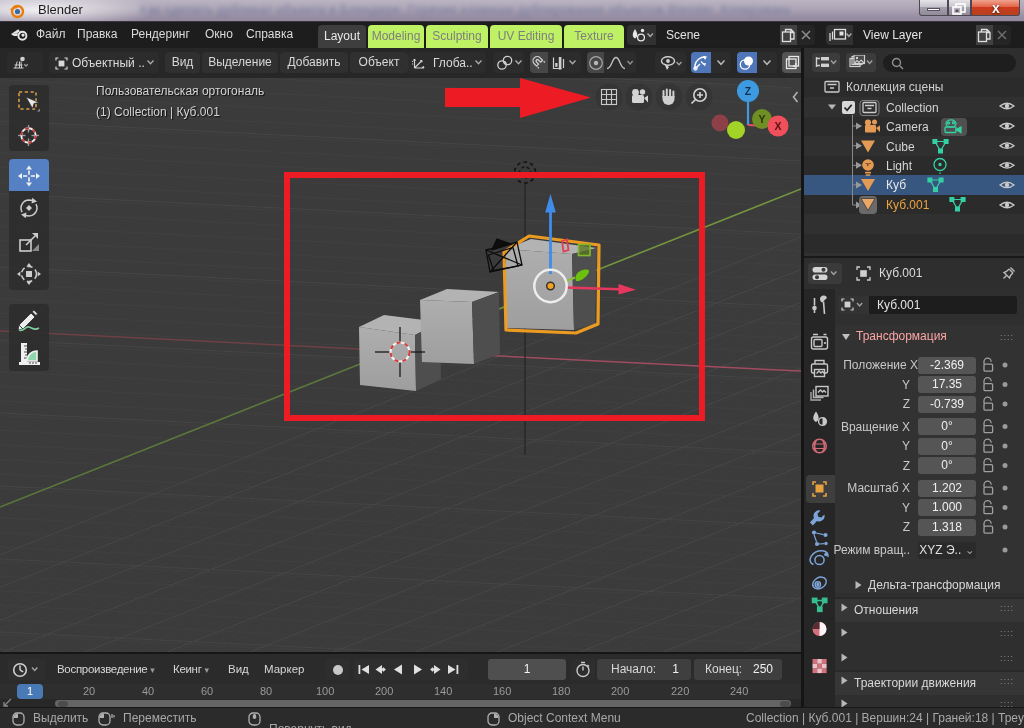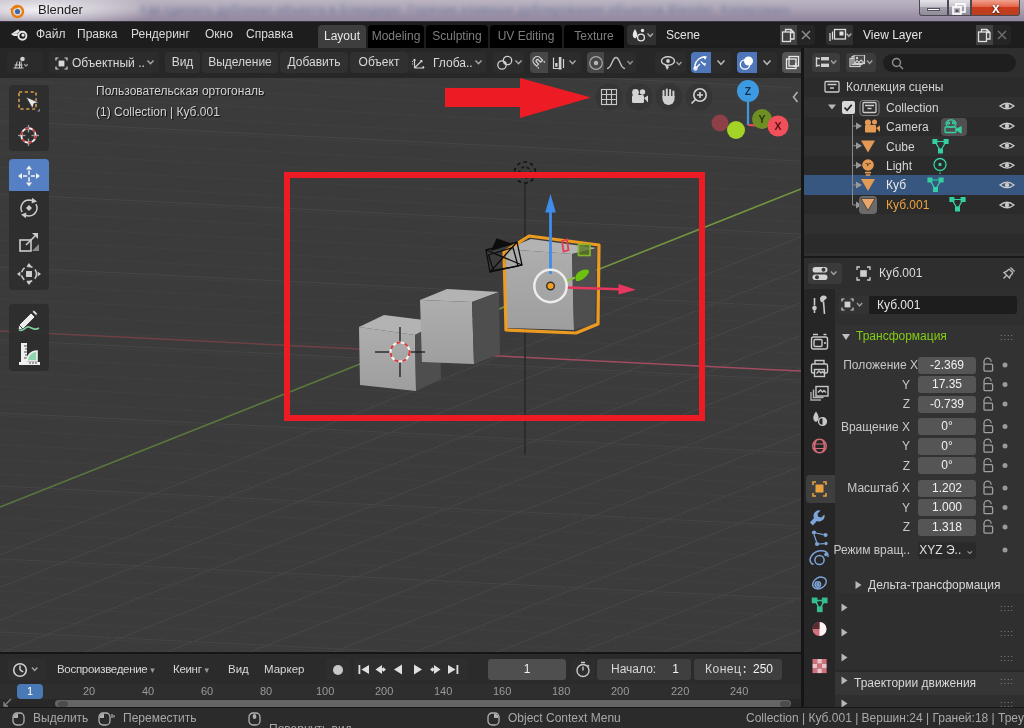--- a/index.html
+++ b/index.html
@@ -22,21 +22,21 @@
   background:linear-gradient(#e6e4e9 0%, #c6c3cb 45%, #a49fac 50%, #908a99 100%); }
 #btn-rest { left:948px; width:23px;
   background:linear-gradient(#e6e4e9 0%, #c6c3cb 45%, #a49fac 50%, #908a99 100%); }
 #btn-close { left:971px; width:49px; border-radius:0 0 3px 0;
   background:linear-gradient(#f0a28e 0%, #e2654a 45%, #cc3a1c 50%, #b5421f 100%); }
 
 
 #topbar { left:0; top:22px; width:1024px; height:26px; background:#1d1d1d; }
 .menu { position:absolute; top:5px; font-size:12px; color:#dadada; }
 .wtab { position:absolute; top:3px; height:23px; font-size:12px; color:#7e7e7e;
-  background:#000000; border-radius:4px 4px 0 0; text-align:center; line-height:22px; }
+  background:#bef264; border-radius:4px 4px 0 0; text-align:center; line-height:22px; }
 .wtab.active { background:#3e3e3e; color:#e8e8e8; }
 
 
 #vheader { left:0; top:48px; width:801px; height:30px; background:#272727; }
 .hbtn { position:absolute; top:4px; height:21px; background:#303030; border-radius:4px;
   font-size:12px; color:#d8d8d8; text-align:center; line-height:21px; }
 .hdrop { position:absolute; top:4px; height:21px; background:#2b2b2b; border-radius:4px;
   font-size:12px; color:#d8d8d8; line-height:21px; }
 
 
@@ -874,21 +874,21 @@
       </g>
       <rect x="3.6" y="3.6" width="5.8" height="5.8" fill="#cfcfcf"></rect>
       <path d="M16,5 l2.6,3 2.6,-3" stroke="#a0a0a0" stroke-width="1.4" fill="none"></path>
     </svg>
     <div class="abs" style="left:65px;top:38px;width:148px;height:18px;background:#1d1d1d;border-radius:0 3px 3px 0;font-size:12px;color:#e4e4e4;line-height:18px;padding-left:8px;">Куб.001</div>
 
     <div class="abs" style="left:31px;top:67px;width:189px;height:268px;background:#323232;"></div>
     <svg class="abs" style="left:37px;top:74px;" width="10" height="9" viewBox="0 0 10 9">
       <path d="M1,2 h8 l-4,6 Z" fill="#c0c0c0"></path>
     </svg>
-    <div class="abs" style="left:52px;top:71px;font-size:12px;color:#84cc16;">Трансформация</div>
+    <div class="abs" style="left:52px;top:71px;font-size:12px;color:#fca5a5;">Трансформация</div>
     <div class="abs" style="left:196px;top:74px;width:16px;height:10px;color:#8a8a8a;font-size:9px;letter-spacing:1px;">::::</div>
     <div class="prow-label" style="left:34px;top:100px;width:80px;">Положение X</div>
     <div class="prow-label" style="left:26px;top:119.5px;width:80px;">Y</div>
     <div class="prow-label" style="left:26px;top:139px;width:80px;">Z</div>
     <div class="prow-label" style="left:26px;top:161.5px;width:80px;">Вращение X</div>
     <div class="prow-label" style="left:26px;top:181px;width:80px;">Y</div>
     <div class="prow-label" style="left:26px;top:200.5px;width:80px;">Z</div>
     <div class="prow-label" style="left:26px;top:223px;width:80px;">Масштаб X</div>
     <div class="prow-label" style="left:26px;top:242.5px;width:80px;">Y</div>
     <div class="prow-label" style="left:26px;top:262px;width:80px;">Z</div>
@@ -938,20 +938,21 @@
           <circle cx="5" cy="171" r="2.5"></circle>
         <circle cx="5" cy="194" r="2.5"></circle>
       </g>
     </svg>
 
     <svg class="abs" style="left:50px;top:322px;" width="9" height="10" viewBox="0 0 9 10">
       <path d="M1.5,1 l6,4 -6,4 Z" fill="#b8b8b8"></path>
     </svg>
     <div class="abs" style="left:64px;top:320px;font-size:12px;color:#d8d8d8;">Дельта-трансформация</div>
 
+    <div class="panelhdr" style="top:338.5px;"><span style="margin-left:19px;">Отношения</span></div>
     <div class="panelhdr" style="top:411.5px;"><span style="margin-left:19px;">Траектории движения</span></div>
     <svg class="abs" style="left:36px;top:338px;" width="10" height="111" viewBox="0 0 10 111">
       <g fill="#b8b8b8">
         <path d="M1.5,7.5 l6,4 -6,4 Z"></path>
           <path d="M1.5,32.5 l6,4 -6,4 Z"></path>
         <path d="M1.5,57.5 l6,4 -6,4 Z"></path>
           <path d="M1.5,80.5 l6,4 -6,4 Z"></path>
         <path d="M1.5,103.5 l6,4 -6,4 Z"></path>
       </g>
     </svg>
@@ -993,21 +994,21 @@
         <rect x="102.5" y="2" width="1.8" height="9"></rect>
       </g>
     </svg>
     <div class="abs" style="left:488px;top:5px;width:78px;height:21px;background:#4f4f4f;border-radius:3px;font-size:12px;color:#f2f2f2;text-align:center;line-height:21px;">1</div>
     <div class="abs" style="left:571px;top:5px;width:24px;height:21px;background:#2e2e2e;border-radius:3px;"></div>
     <svg class="abs" style="left:575px;top:7px;" width="16" height="17" viewBox="0 0 16 17">
       <circle cx="8" cy="9.5" r="6" fill="none" stroke="#c8c8c8" stroke-width="1.4"></circle>
       <path d="M8,9.5 L8,5.5 M6,1.5 h4 M12.5,4 l1.5,1.5" stroke="#c8c8c8" stroke-width="1.4" fill="none"></path>
     </svg>
     <div class="abs" style="left:597px;top:5px;width:94px;height:21px;background:#3f3f3f;border-radius:3px;font-size:12px;color:#d8d8d8;line-height:21px;"><span style="margin-left:14px;">Начало:</span><span style="float:right;margin-right:12px;color:#f0f0f0;">1</span></div>
-    <div class="abs" style="left:694px;top:5px;width:88px;height:21px;background:#3f3f3f;border-radius:3px;font-size:12px;color:#d8d8d8;line-height:21px;"><span style="margin-left:11px;font-family:Liberation Mono, monospace;">Конец:</span><span style="float:right;margin-right:9px;color:#f0f0f0;">250</span></div>
+    <div class="abs" style="left:694px;top:5px;width:88px;height:21px;background:#3f3f3f;border-radius:3px;font-size:12px;color:#d8d8d8;line-height:21px;"><span style="margin-left:11px;">Конец:</span><span style="float:right;margin-right:9px;color:#f0f0f0;">250</span></div>
   </div>
   <div class="abs" id="tl-ruler">
     <div class="tlnum" style="left:83px;">20</div>
     <div class="tlnum" style="left:142px;">40</div>
     <div class="tlnum" style="left:201px;">60</div>
     <div class="tlnum" style="left:260px;">80</div>
     <div class="tlnum" style="left:316px;">100</div>
     <div class="tlnum" style="left:375px;">200</div>
     <div class="tlnum" style="left:434px;">140</div>
     <div class="tlnum" style="left:493px;">160</div>

